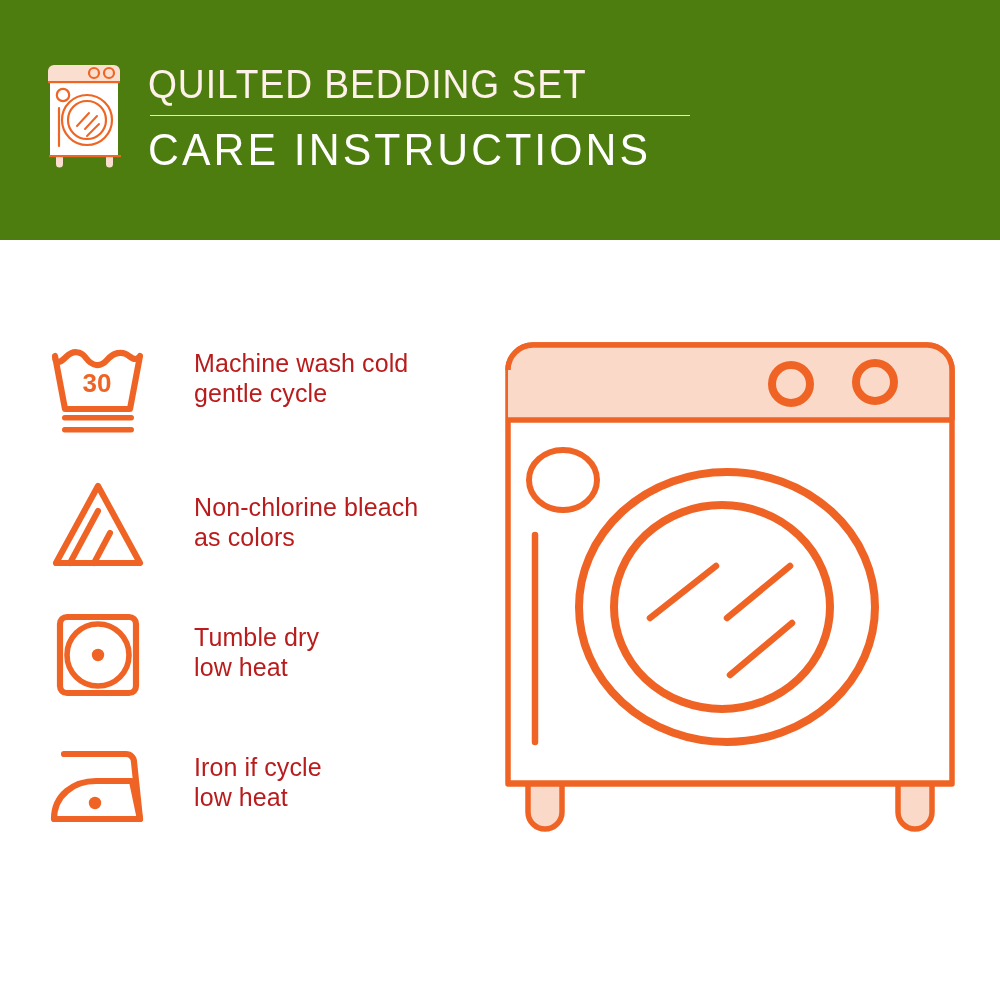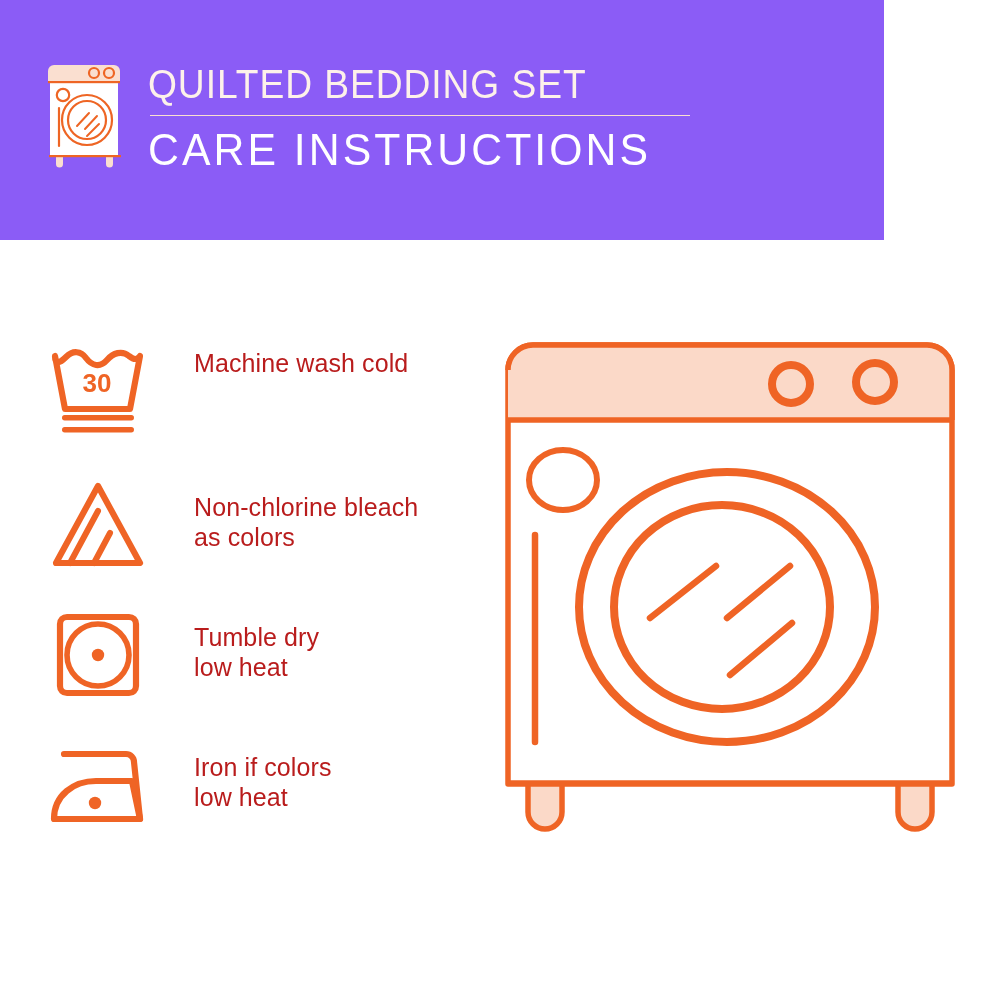--- a/index.html
+++ b/index.html
@@ -13,23 +13,23 @@
     font-family: "Liberation Sans", sans-serif;
     overflow: hidden;
     position: relative;
   }
 
   
   #header-banner {
     position: absolute;
     left: 0;
     top: 0;
-    width: 884px;
+    width: 1000px;
     height: 240px;
-    background: #8b5cf6;
+    background: #4d7c0f;
   }
   #header-inner {
     position: absolute;
     left: 44px;
     top: 62px;
     display: flex;
     align-items: flex-start;
   }
   #header-logo {
     width: 86px;
@@ -166,20 +166,21 @@
                  L82 62 L17 62 Z" fill="none" stroke="#ef6425" stroke-width="6.2" stroke-linejoin="round" stroke-linecap="round"></path>
 
         <text x="49" y="45" text-anchor="middle" font-family="'Liberation Sans', sans-serif" font-size="26" font-weight="700" fill="#ef6425">30</text>
 
         <rect x="14" y="68" width="72" height="5.4" rx="2.7" fill="#ef6425"></rect>
         <rect x="14" y="80" width="72" height="5.4" rx="2.7" fill="#ef6425"></rect>
       </svg>
     </div>
     <div class="care-text">
       <span class="ln">Machine wash cold</span>
+      <span class="ln">gentle cycle</span>
     </div>
   </div>
 
   <div class="care-row" id="care-row-bleach">
     <div class="care-symbol">
       <svg width="100" height="96" viewBox="0 0 100 96">
         <path d="M50 9 L92 86 L8 86 Z" fill="none" stroke="#ef6425" stroke-width="6.2" stroke-linejoin="round"></path>
         <line x1="50" y1="34" x2="22" y2="86" stroke="#ef6425" stroke-width="6.0" stroke-linecap="round"></line>
         <line x1="62" y1="56" x2="46" y2="86" stroke="#ef6425" stroke-width="6.0" stroke-linecap="round"></line>
       </svg>
@@ -208,21 +209,21 @@
     <div class="care-symbol">
       <svg width="100" height="96" viewBox="0 0 100 96">
 
         <path d="M16 17 H78 a8 8 0 0 1 8 8 L92 82" fill="none" stroke="#ef6425" stroke-width="6.2" stroke-linecap="round" stroke-linejoin="round"></path>
 
         <path d="M6 82 C6 58 26 44 48 44 H84 L92 82 Z" fill="none" stroke="#ef6425" stroke-width="6.2" stroke-linejoin="round" stroke-linecap="round"></path>
         <circle cx="47" cy="66" r="6.2" fill="#ef6425"></circle>
       </svg>
     </div>
     <div class="care-text">
-      <span class="ln">Iron if colors</span>
+      <span class="ln">Iron if cycle</span>
       <span class="ln">low heat</span>
     </div>
   </div>
 
 </div>
 
 <svg id="washer-illustration" viewBox="0 0 480 620">
 
   <path d="M38 452 h34 v30 a17 17 0 0 1 -34 0 z" fill="#fbd9c8" stroke="#ef6425" stroke-width="5.5" stroke-linejoin="round"></path>
   <path d="M408 452 h34 v30 a17 17 0 0 1 -34 0 z" fill="#fbd9c8" stroke="#ef6425" stroke-width="5.5" stroke-linejoin="round"></path>

